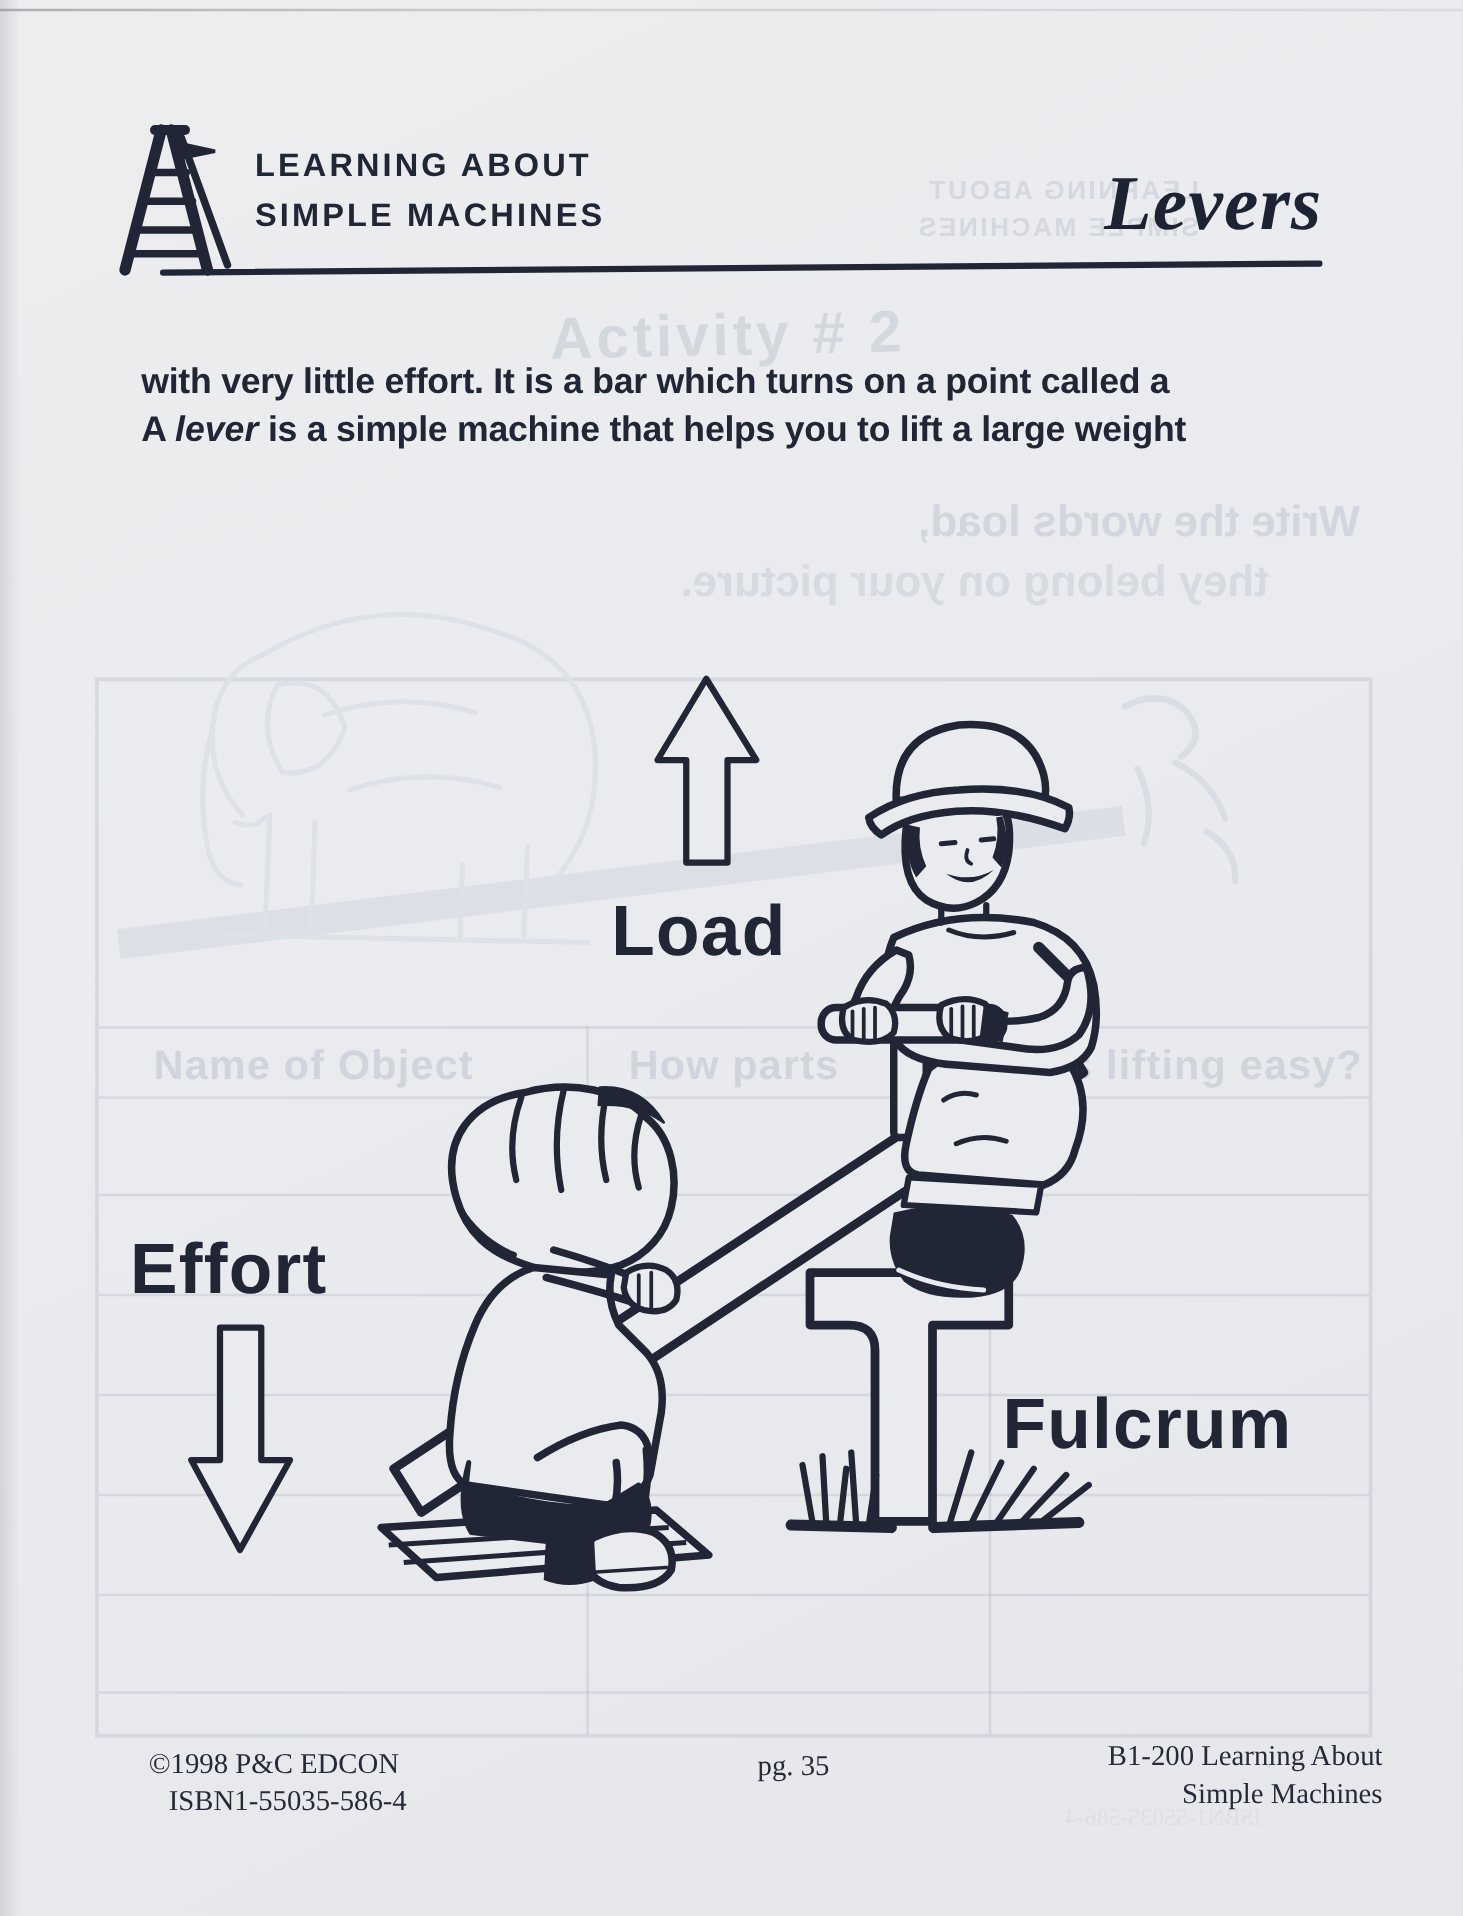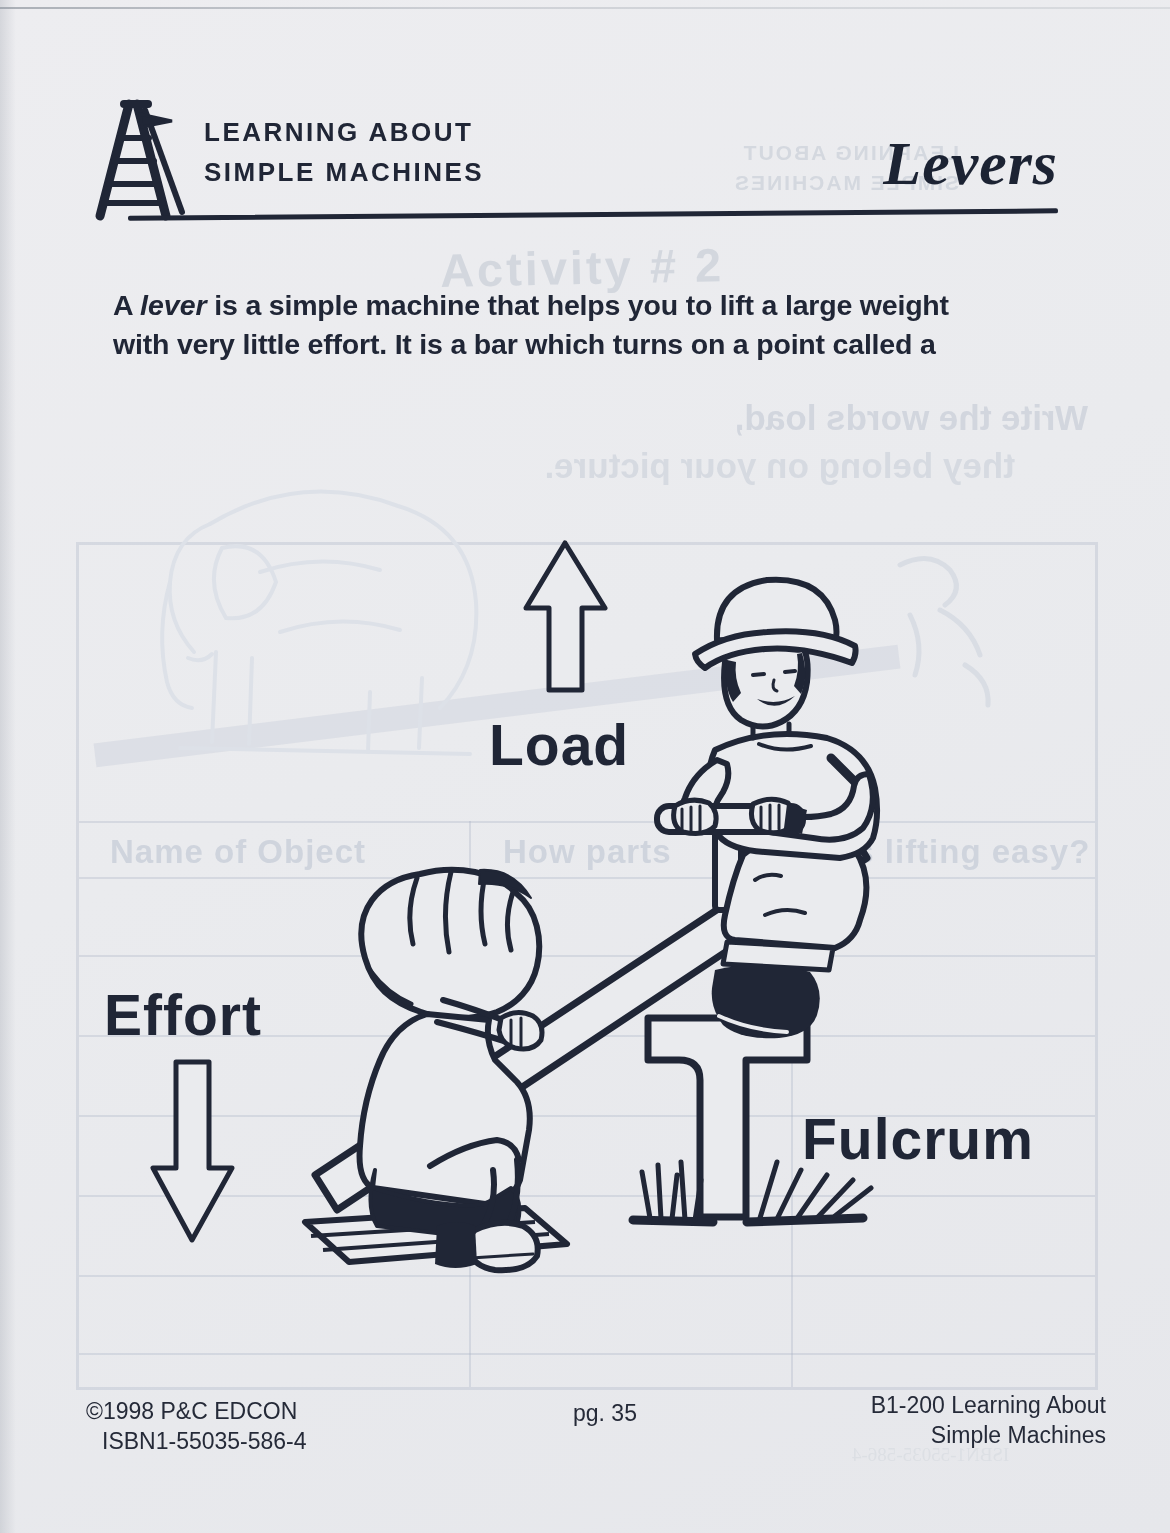--- a/index.html
+++ b/index.html
@@ -54,21 +54,21 @@
   .diag-label{position:absolute;z-index:4;color:var(--ink);font-weight:bold;
         font-size:57px;letter-spacing:1px;}
   .lbl-load{left:489px;top:712px;}
   .lbl-effort{left:104px;top:982px;}
   .lbl-fulcrum{left:802px;top:1106px;}
 
   .scene{position:absolute;left:65px;top:520px;z-index:2;color:var(--ink);}
 
   
   .footer{position:absolute;z-index:3;color:#252a38;
-        font-family:Liberation Sans, sans-serif;font-size:23px;line-height:30px;}
+        font-family:Liberation Serif, serif;font-size:23px;line-height:30px;margin-left:33px;}
   .ft-left{left:86px;top:1396px;}
   .ft-left .ind{padding-left:16px;}
   .ft-center{left:573px;top:1398px;}
   .ft-right{right:64px;top:1390px;text-align:right;}
 </style>
 </head>
 <body>
 
 <div class="page">
 
@@ -76,21 +76,21 @@
     <div class="bt-h" style="top:276px"></div>
     <div class="bt-h" style="top:332px"></div>
     <div class="bt-h" style="top:410px"></div>
     <div class="bt-h" style="top:490px"></div>
     <div class="bt-h" style="top:570px"></div>
     <div class="bt-h" style="top:650px"></div>
     <div class="bt-h" style="top:730px"></div>
     <div class="bt-h" style="top:808px"></div>
     <div class="bt-v" style="left:390px"></div>
     <div class="bt-v" style="left:712px"></div>
-    <div class="bt-head" style="left:31px">Name of Object</div>
+    <div class="bt-head" style="left:44px">Name of Object</div>
     <div class="bt-head" style="left:424px">How parts</div>
     <div class="bt-head" style="left:726px">Was lifting easy?</div>
   </div>
 
   <div class="bleed bleed-activity">Activity # 2</div>
   <div class="bleed bleed-write1 mirror">Write the words load,</div>
   <div class="bleed bleed-write2 mirror">they belong on your picture.</div>
   <div class="bleed bleed-brand mirror">
     <span>LEARNING ABOUT</span><br>
     <span>SIMPLE MACHINES</span>
@@ -134,22 +134,22 @@
     </g>
   </svg>
   <div class="brand">
     <span>LEARNING ABOUT</span><br>
     <span>SIMPLE MACHINES</span>
   </div>
   <div class="title">Levers</div>
   <div class="rule"></div>
 
   <div class="para" id="lever-paragraph">
+      <div class="para-line"><span>with very little effort. It is a bar which turns on a point called a</span></div>
       <div class="para-line"><span>A </span><i>lever</i><span> is a simple machine that helps you to lift a large weight</span></div>
-      <div class="para-line"><span>with very little effort. It is a bar which turns on a point called a</span></div>
     </div>
 
   <svg class="scene" width="1040" height="845" viewBox="0 0 1040 845">
 
     <g>
       <path d="M500,23 L540,88 L517,88 L517,170 L484,170 L484,88 L461,88 Z" fill="var(--paper)" stroke="currentColor" stroke-width="5" stroke-linejoin="round"></path>
     </g>
 
     <g>
       <path d="M127,720 L88,648 L111,648 L111,542 L144,542 L144,648 L167,648 Z" fill="var(--paper)" stroke="currentColor" stroke-width="5" stroke-linejoin="round"></path>

